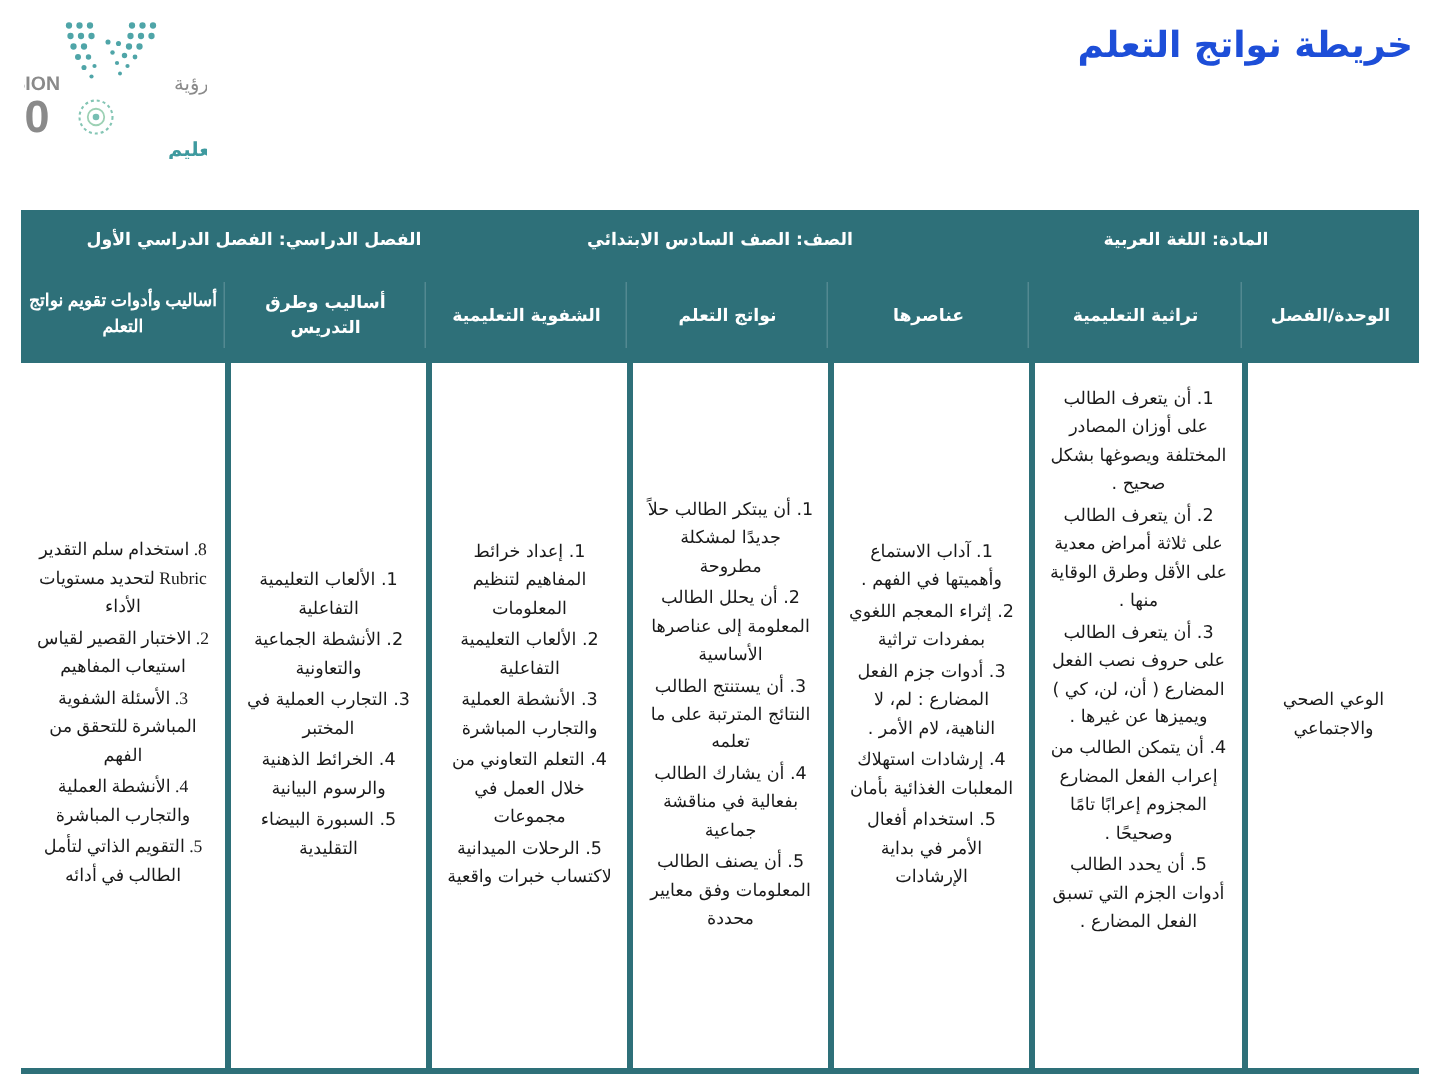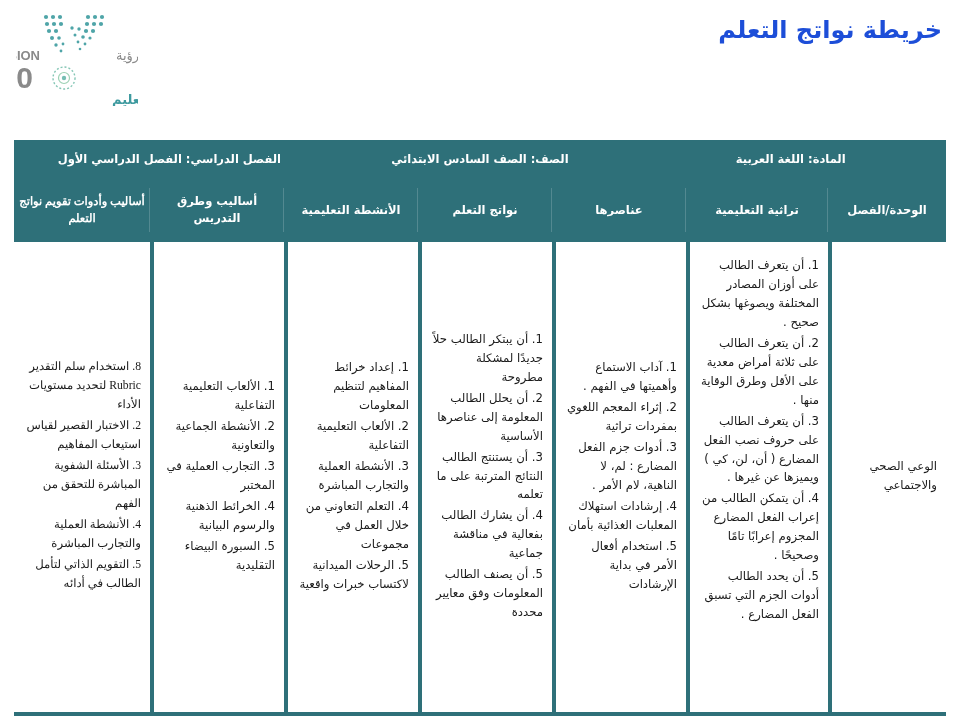--- a/index.html
+++ b/index.html
@@ -102,21 +102,21 @@
     min-height: 470px;
     border-bottom: 4px solid #2E7079;
     background: #ffffff;
   }
   .body-cell {
     box-sizing: border-box;
     padding: 10px 9px;
     font-size: 11.7px;
     line-height: 1.62;
     color: #1a1a1a;
-    text-align: right;
+    text-align: center;
     border-left: 4px solid #2E7079;
     display: flex;
     flex-direction: column;
     justify-content: center;
   }
   .body-cell:last-child {
     border-left: none;
   }
   .body-cell.top-aligned {
     justify-content: flex-start;
@@ -194,21 +194,21 @@
     <div class="info-cell">المادة: اللغة العربية</div>
     <div class="info-cell">الصف: الصف السادس الابتدائي</div>
     <div class="info-cell">الفصل الدراسي: الفصل الدراسي الأول</div>
   </div>
 
   <div class="head-row">
     <div class="head-cell c-unit">الوحدة/الفصل</div>
     <div class="head-cell c-obj">تراثية التعليمية</div>
     <div class="head-cell c-content">عناصرها</div>
     <div class="head-cell c-outcome">نواتج التعلم</div>
-    <div class="head-cell c-activity">الأنشطة التعليمية</div>
+    <div class="head-cell c-activity">الشفوية التعليمية</div>
     <div class="head-cell c-method">أساليب وطرق التدريس</div>
     <div class="head-cell c-assess">أساليب وأدوات تقويم نواتج التعلم</div>
   </div>
 
   <div class="body-row">
 
     <div class="body-cell c-unit">
       <p>الوعي الصحي والاجتماعي</p>
     </div>
 

